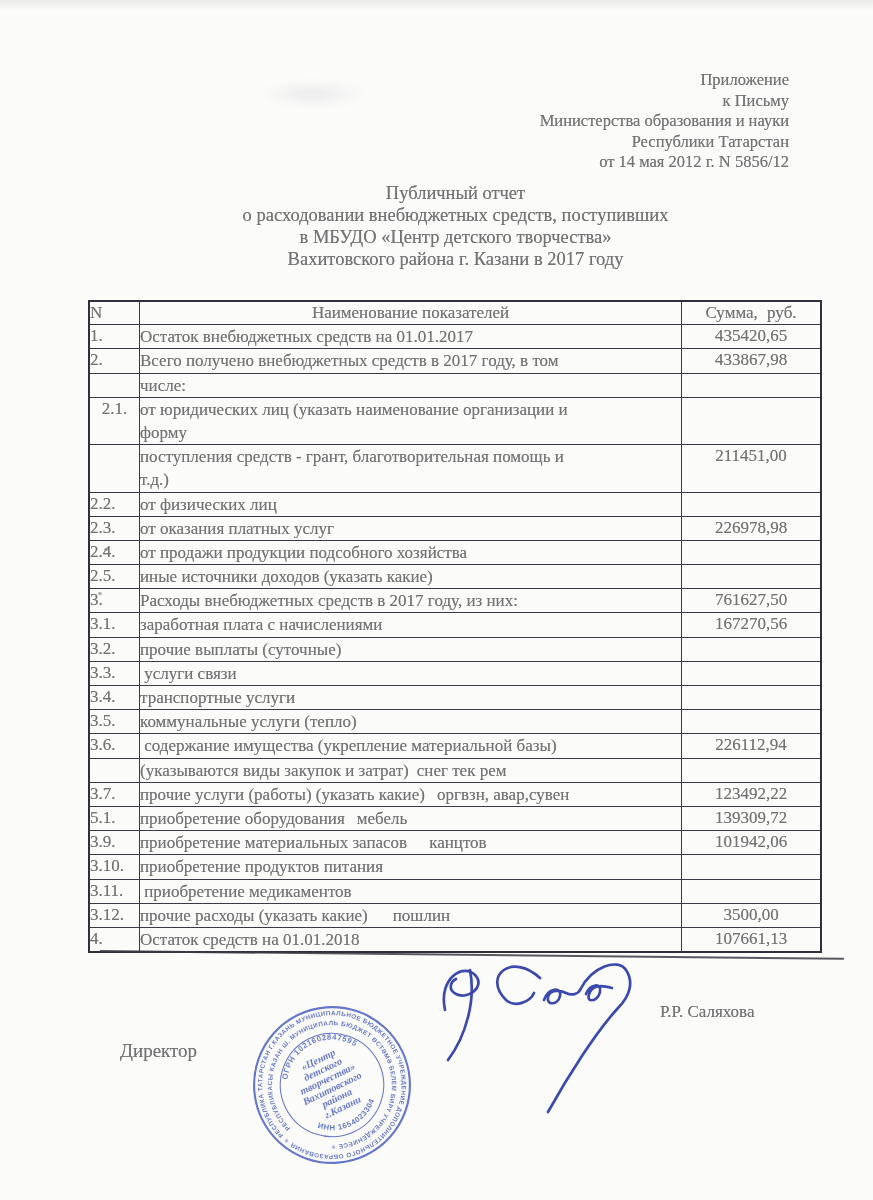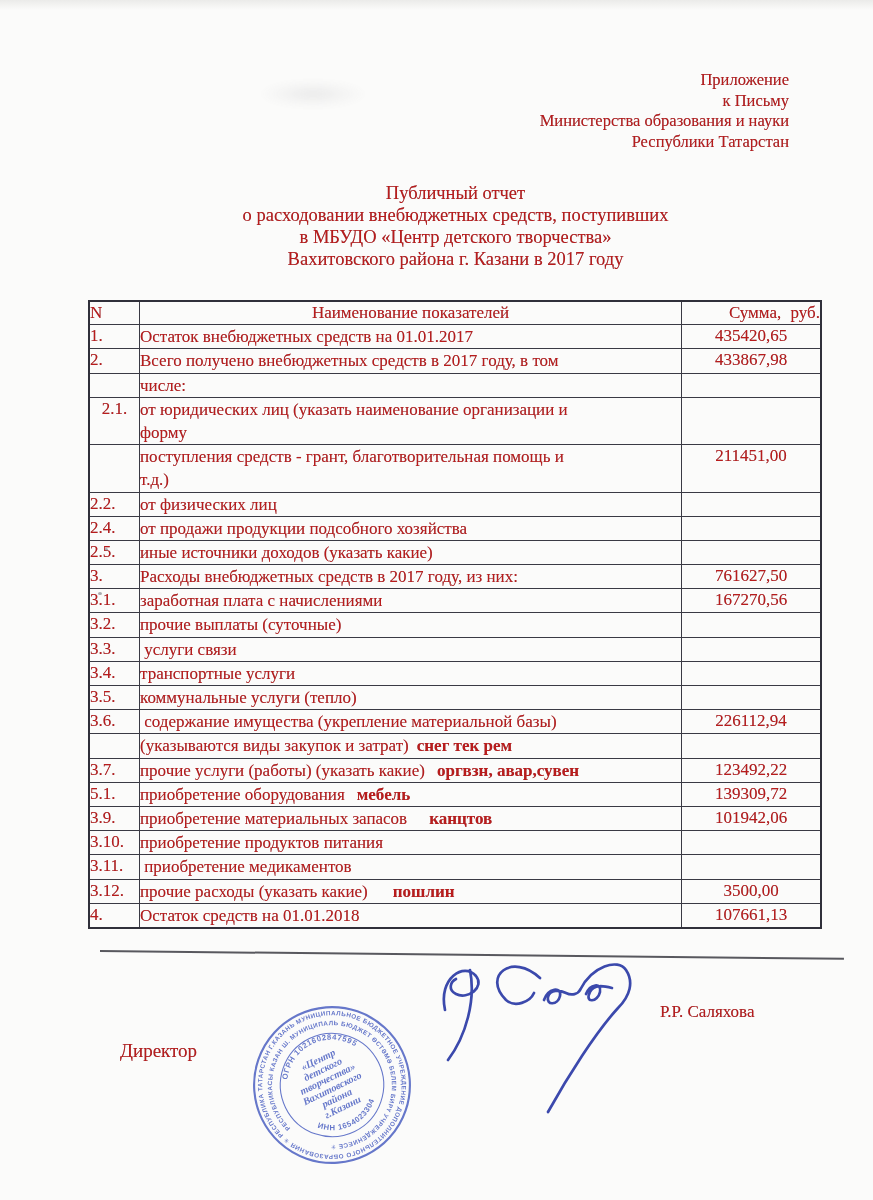--- a/index.html
+++ b/index.html
@@ -1,20 +1,20 @@
 <!DOCTYPE html>
 <html><head>
 <meta charset="utf-8">
 <style>
   html,body{margin:0;padding:0;background:#e9e9e7;}
   .page{
     position:relative;width:873px;height:1200px;margin:0 auto;
     background:#fbfbfa;overflow:hidden;
     font-family:"Liberation Serif","DejaVu Serif",serif;
-    color:#b91c1c;
+    color:#737373;
   }
   .scan-top{position:absolute;top:0;left:0;right:0;height:10px;
     background:linear-gradient(#ebebe9,#fbfbfa);}
   .smudge{position:absolute;left:258px;top:80px;width:110px;height:28px;
     background:radial-gradient(ellipse at center,rgba(120,120,130,.28),rgba(120,120,130,0) 70%);
     filter:blur(3px);opacity:.45;}
   .speck{position:absolute;width:4px;height:3px;border-radius:50%;
     background:rgba(90,90,100,.5);filter:blur(.5px);}
 
   
@@ -33,28 +33,28 @@
     border:2px solid #30303a;table-layout:fixed;width:730px;
     font-size:17px;text-shadow:0 0 .5px rgba(40,40,55,.4);}
   table.report td,table.report th{
     border-right:1.6px solid #3a3a44;border-bottom:1.6px solid #3a3a44;
     padding:0;height:22.2px;line-height:22.2px;vertical-align:top;
     font-weight:normal;overflow:hidden;white-space:nowrap;}
   table.report td:last-child,table.report th:last-child{border-right:none;}
   table.report tr:last-child td{border-bottom:none;}
   th.h-num{text-align:left;padding-left:8px;}
   th.h-name{text-align:center;}
-  th.h-sum{text-align:right;word-spacing:5px;}
+  th.h-sum{text-align:center;word-spacing:5px;}
   td.c-num{padding-left:5px;}
   td.c-name{padding-left:10px;}
   td.c-name div{height:23.2px;line-height:23.2px;}
   td.c-val{text-align:center;}
   td.v-bottom{vertical-align:bottom;text-align:center;}
   td.nb{border-bottom:none;}
-  td.c-name b{font-weight:bold;}
+  td.c-name b{font-weight:normal;}
   .under-line{position:absolute;left:100px;top:950px;width:744px;height:2.2px;
     background:#3b3b42;transform:rotate(.6deg);transform-origin:left center;opacity:.85;}
 
   
   .director{position:absolute;left:120px;top:1040px;font-size:19px;
     text-shadow:0 0 .5px rgba(40,40,55,.45);}
   .director-name{position:absolute;left:660px;top:1002px;font-size:17px;
     text-shadow:0 0 .5px rgba(40,40,55,.45);}
 
   
@@ -76,20 +76,21 @@
   <div class="scan-top"></div>
   <div class="smudge"></div>
   <div class="speck" style="left:104px;top:548px;"></div>
   <div class="speck" style="left:98px;top:592px;"></div>
 
   <div class="annex">
     <div>Приложение</div>
     <div>к Письму</div>
     <div>Министерства образования и науки</div>
     <div>Республики Татарстан</div>
+    <div>от 14 мая 2012 г. N 5856/12</div>
   </div>
 
   <div class="title">
     <div>Публичный отчет</div>
     <div>о расходовании внебюджетных средств, поступивших</div>
     <div>в МБУДО «Центр детского творчества»</div>
     <div>Вахитовского района г. Казани в 2017 году</div>
   </div>
 
   <div class="tbl-wrap">
@@ -143,20 +144,27 @@
               <div>т.д.)</div>
             </td>
             <td class="c-val v-bottom">211451,00</td>
           </tr>
           <tr>
             <td class="c-num">2.2.</td>
             <td class="c-name">
               <div>от физических лиц</div>
             </td>
             <td class="c-val"></td>
+          </tr>
+          <tr>
+            <td class="c-num">2.3.</td>
+            <td class="c-name">
+              <div>от оказания платных услуг</div>
+            </td>
+            <td class="c-val">226978,98</td>
           </tr>
           <tr>
             <td class="c-num">2.4.</td>
             <td class="c-name">
               <div>от продажи продукции подсобного хозяйства</div>
             </td>
             <td class="c-val"></td>
           </tr>
           <tr>
             <td class="c-num">2.5.</td>

